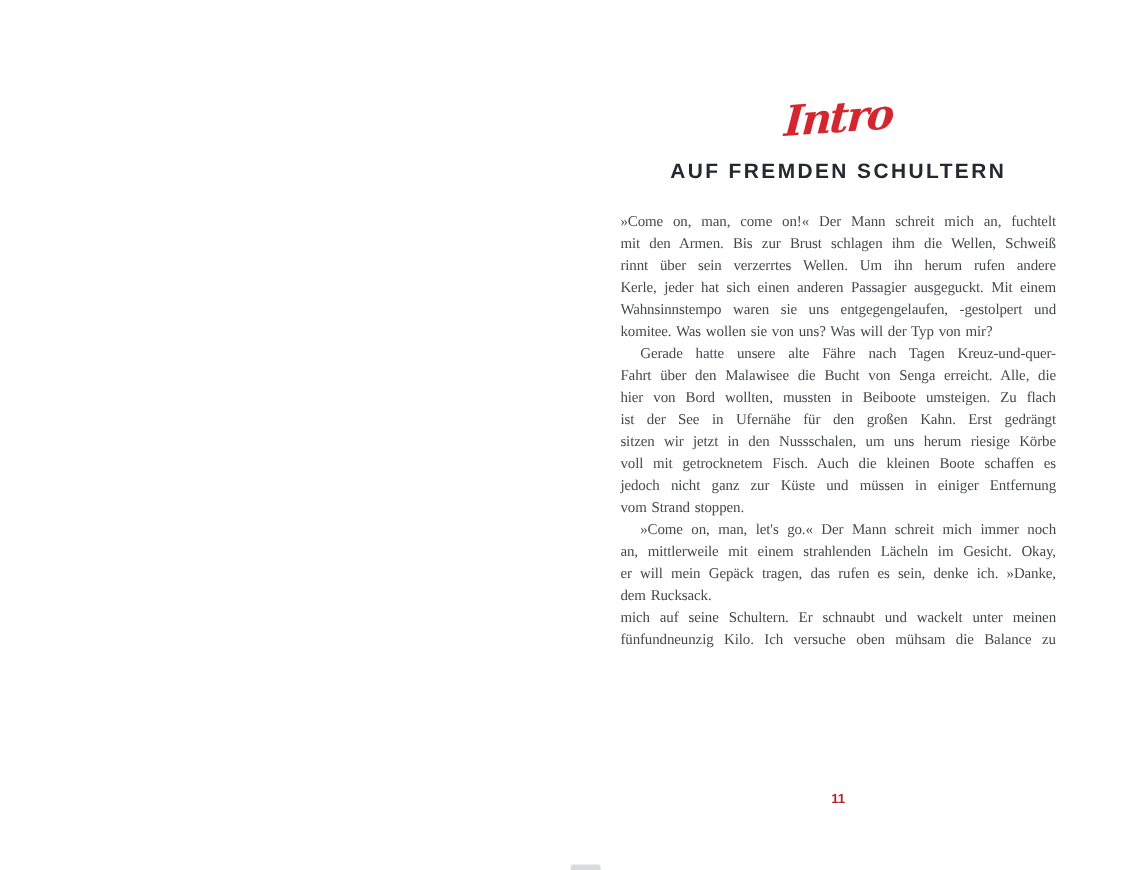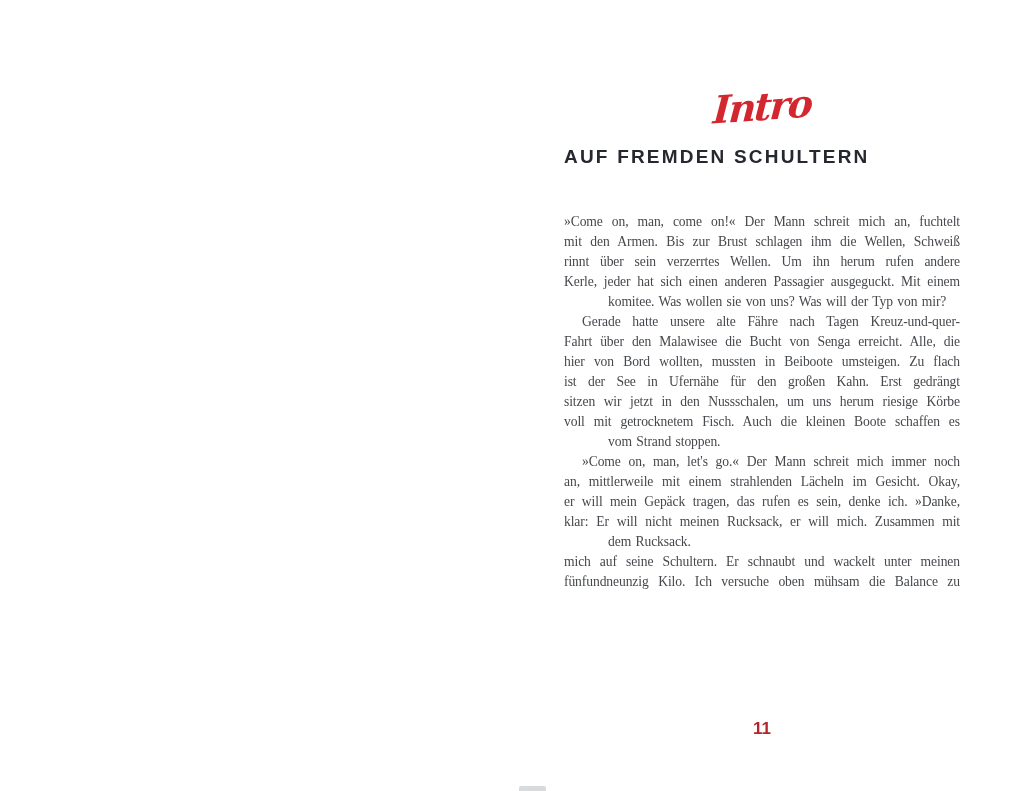--- a/index.html
+++ b/index.html
@@ -30,61 +30,60 @@
     font-weight: 700;
     font-size: 38px;
     letter-spacing: -2px;
     transform: rotate(-4deg) skewX(-8deg);
   }
   .chapter-title {
     position: absolute;
     top: 146px;
     left: 564px;
     width: 396px;
-    text-align: left;
+    text-align: center;
     font-family: "Liberation Sans", sans-serif;
     font-weight: 600;
     font-size: 19px;
     letter-spacing: 2.2px;
     color: var(--heading-dark, #25282e);
     white-space: nowrap;
   }
   .body-text {
     position: absolute;
-    top: 212px;
+    top: 191px;
     left: 564px;
     width: 396px;
     font-family: "Liberation Serif", serif;
     font-size: 13.6px;
     line-height: 20px;
     color: var(--body-text, #45484c);
   }
   .line {
     text-align: justify;
     text-align-last: justify;
     letter-spacing: -0.1px;
     white-space: normal;
   }
   .line.flush {
     text-align-last: left;
     word-spacing: 0.08em;
-    margin-left: 44px;
   }
   .line.indent {
     text-indent: 18px;
   }
   .page-number {
     position: absolute;
     top: 719px;
     left: 564px;
     width: 396px;
     text-align: center;
     font-family: "Liberation Sans", sans-serif;
     font-weight: 700;
-    font-size: 17px;
+    font-size: 12px;
     color: var(--page-number-red, #b5242c);
   }
   .bottom-fragment {
     position: absolute;
     left: 519px;
     top: 786px;
     width: 27px;
     height: 6px;
     background: #d9dadc;
     border-radius: 2px 2px 0 0;
@@ -99,32 +98,33 @@
     <span class="script">Intro</span>
   </div>
 
   <div class="chapter-title">AUF FREMDEN SCHULTERN</div>
 
   <div class="body-text">
       <div class="line">»Come on, man, come on!« Der Mann schreit mich an, fuchtelt</div>
       <div class="line">mit den Armen. Bis zur Brust schlagen ihm die Wellen, Schweiß</div>
       <div class="line">rinnt über sein verzerrtes Wellen. Um ihn herum rufen andere</div>
       <div class="line">Kerle, jeder hat sich einen anderen Passagier ausgeguckt. Mit einem</div>
+      <div class="line">Wahnsinnstempo waren sie uns entgegengelaufen, -gestolpert und</div>
       <div class="line flush">komitee. Was wollen sie von uns? Was will der Typ von mir?</div>
       <div class="line indent">Gerade hatte unsere alte Fähre nach Tagen Kreuz-und-quer-</div>
       <div class="line">Fahrt über den Malawisee die Bucht von Senga erreicht. Alle, die</div>
       <div class="line">hier von Bord wollten, mussten in Beiboote umsteigen. Zu flach</div>
       <div class="line">ist der See in Ufernähe für den großen Kahn. Erst gedrängt</div>
       <div class="line">sitzen wir jetzt in den Nussschalen, um uns herum riesige Körbe</div>
       <div class="line">voll mit getrocknetem Fisch. Auch die kleinen Boote schaffen es</div>
+      <div class="line">jedoch nicht ganz zur Küste und müssen in einiger Entfernung</div>
       <div class="line flush">vom Strand stoppen.</div>
       <div class="line indent">»Come on, man, let's go.« Der Mann schreit mich immer noch</div>
       <div class="line">an, mittlerweile mit einem strahlenden Lächeln im Gesicht. Okay,</div>
       <div class="line">er will mein Gepäck tragen, das rufen es sein, denke ich. »Danke,</div>
-      <div class="line">klar: Er will nicht meinen Rucksack, er will mich. Zusammen mit</div>
       <div class="line flush">dem Rucksack.</div>
       <div class="line">mich auf seine Schultern. Er schnaubt und wackelt unter meinen</div>
       <div class="line">fünfundneunzig Kilo. Ich versuche oben mühsam die Balance zu</div>
     </div>
 
   <div class="page-number">11</div>
 
   <div class="bottom-fragment"></div>
 
 </div>

